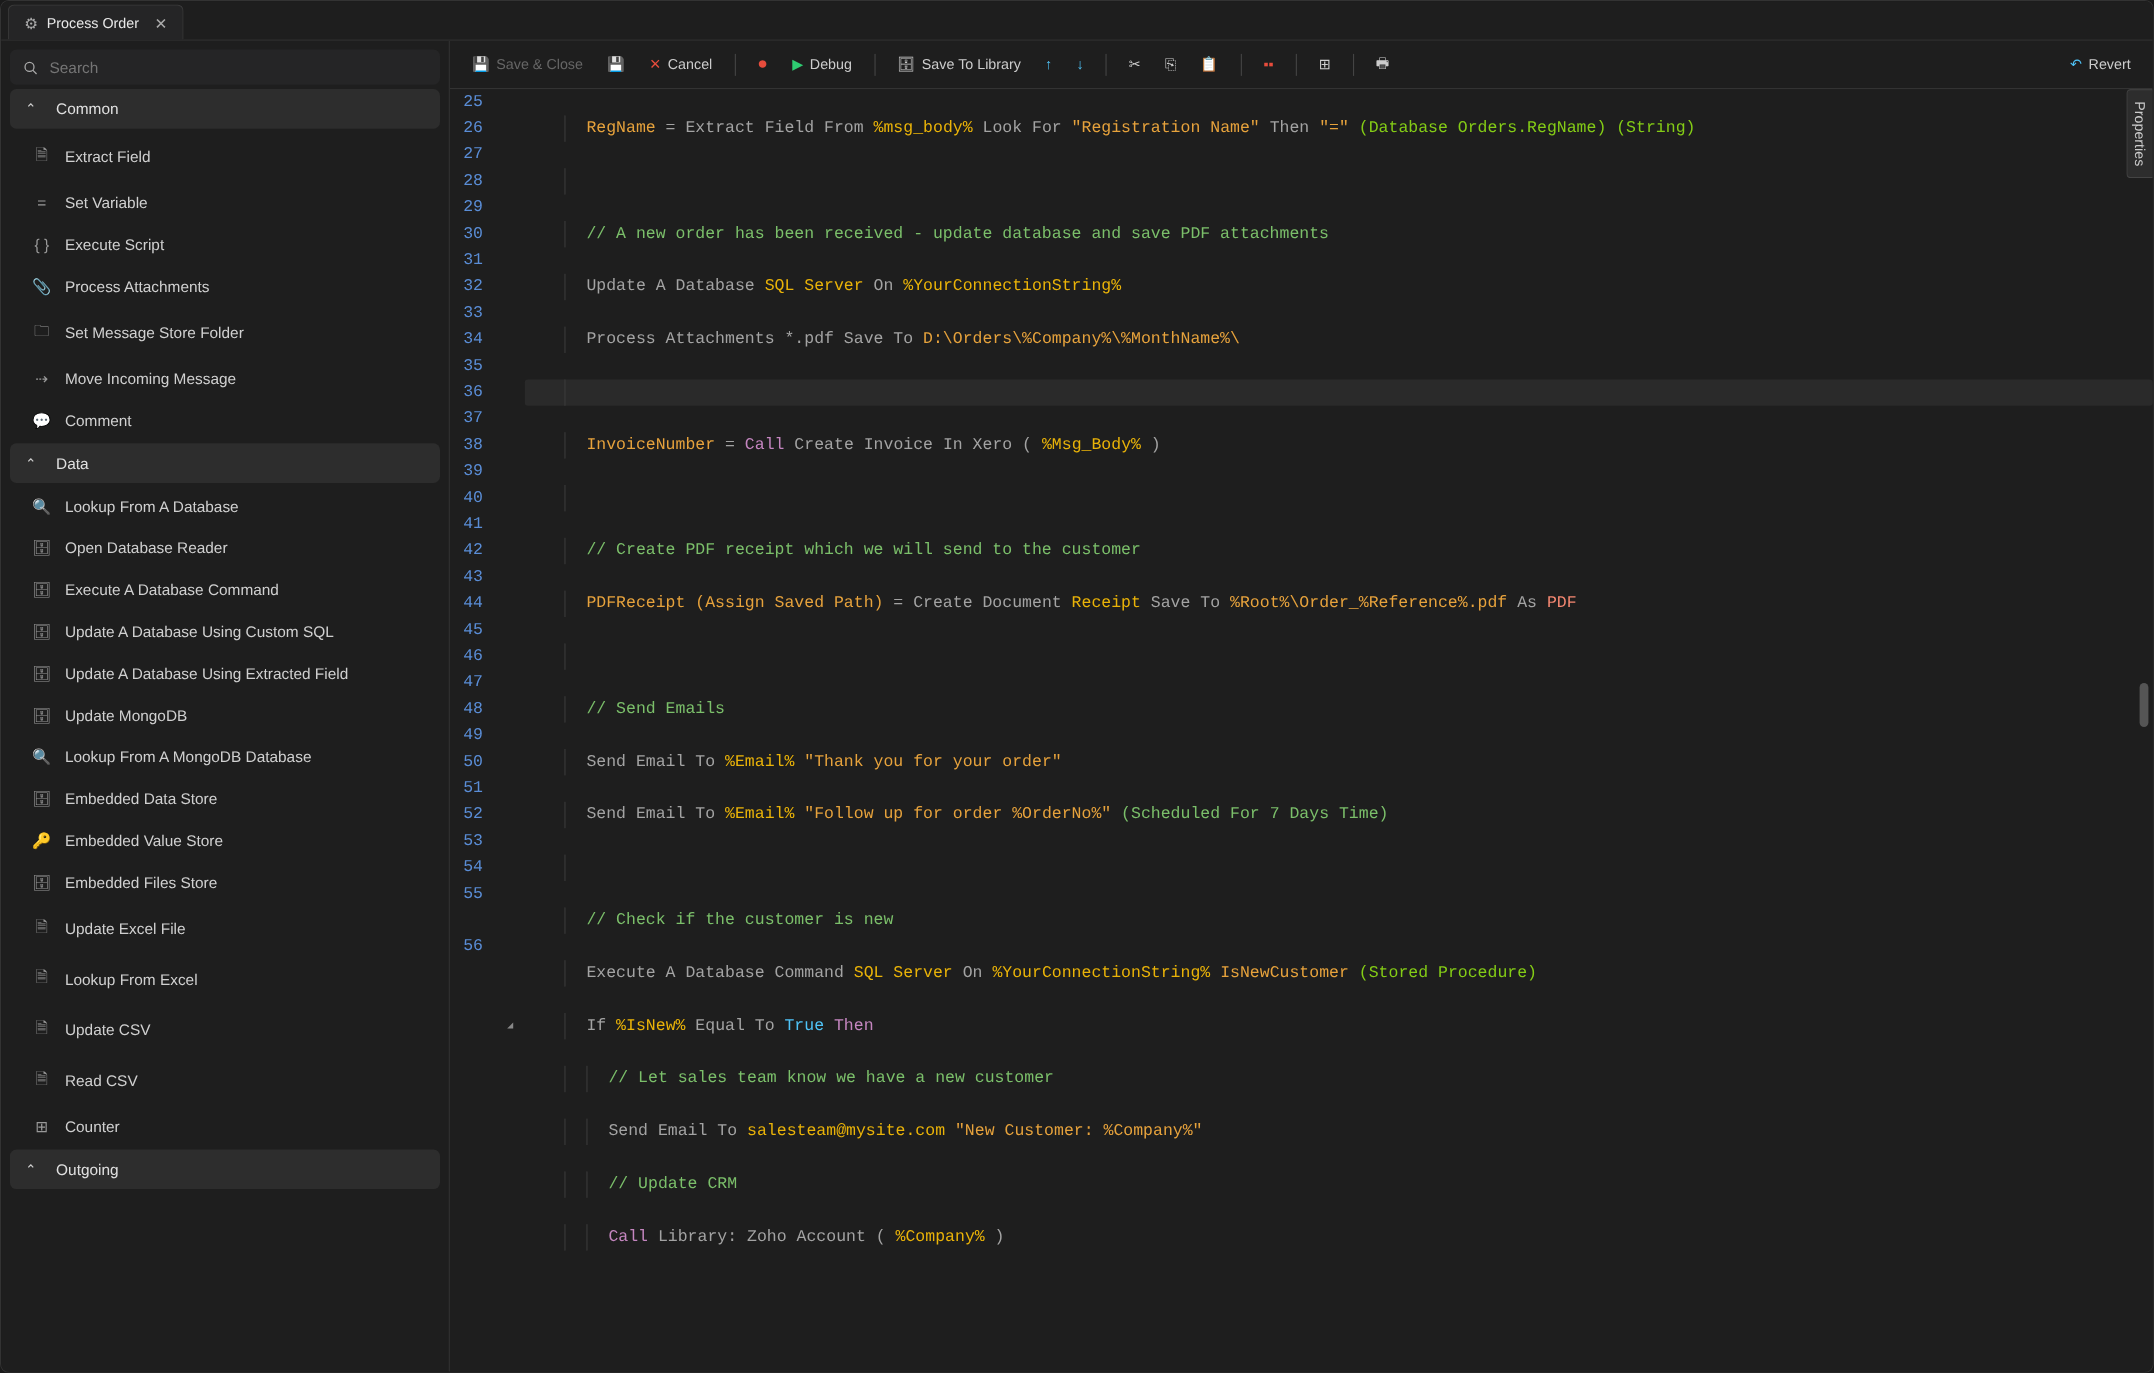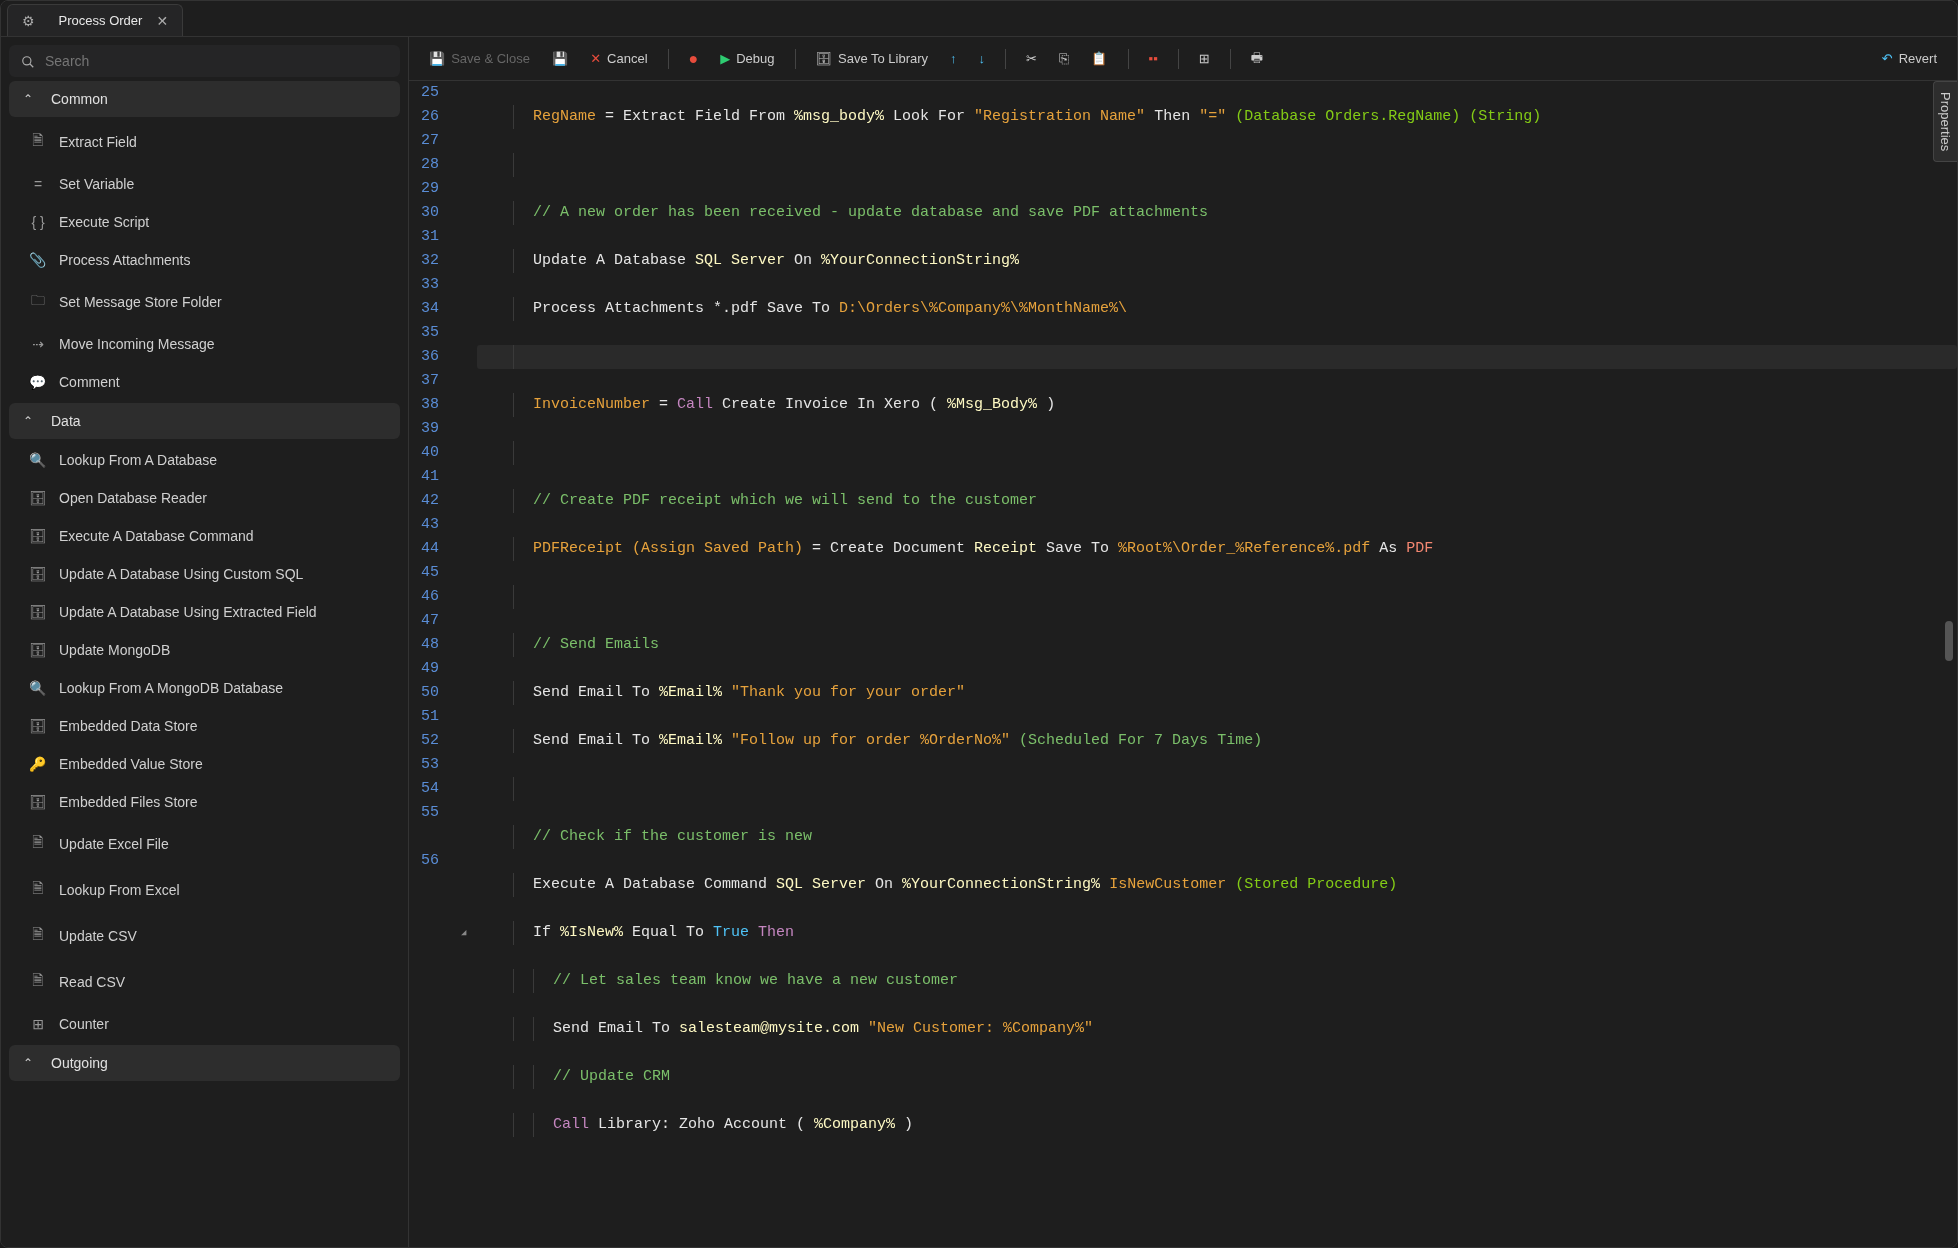--- a/index.html
+++ b/index.html
@@ -35,21 +35,21 @@
   background: #252526;
   border-top-left-radius: 6px;
   border-top-right-radius: 6px;
   border: 1px solid #3a3a3a;
   border-bottom: none;
   margin-left: 6px;
   height: 32px;
   cursor: pointer;
 }
 .tab-icon { font-size: 14px; color: #aaa; }
-.tab-title { color: #e8e8e8; font-size: 13px; margin-left: 16px; }
+.tab-title { color: #e8e8e8; font-size: 13px; }
 .tab-close { color: #aaa; font-size: 14px; margin-left: 6px; cursor: pointer; }
 .main {
   display: flex;
   flex: 1;
   overflow: hidden;
 }
 .sidebar {
   width: 408px;
   background: #1e1e1e;
   border-right: 1px solid #333;
@@ -165,22 +165,22 @@
   height: 100%;
 }
 .fold-marker {
   position: absolute;
   left: -16px;
   font-size: 9px;
   color: #888;
   cursor: pointer;
 }
 .c-orange { color: #e6a23c; }
-.c-white { color: #e5e5e5; }
-.c-blue { color: #fef9c3; }
+.c-white { color: #a3a3a3; }
+.c-blue { color: #eab308; }
 .c-str { color: #e6a23c; }
 .c-paren { color: #84cc16; }
 .c-green { color: #7bbf6a; }
 .c-purple { color: #c586c0; }
 .c-true { color: #4fc3f7; }
 .c-err { color: #f48771; }
 .properties-tab {
   position: absolute;
   right: 0;
   top: 44px;

